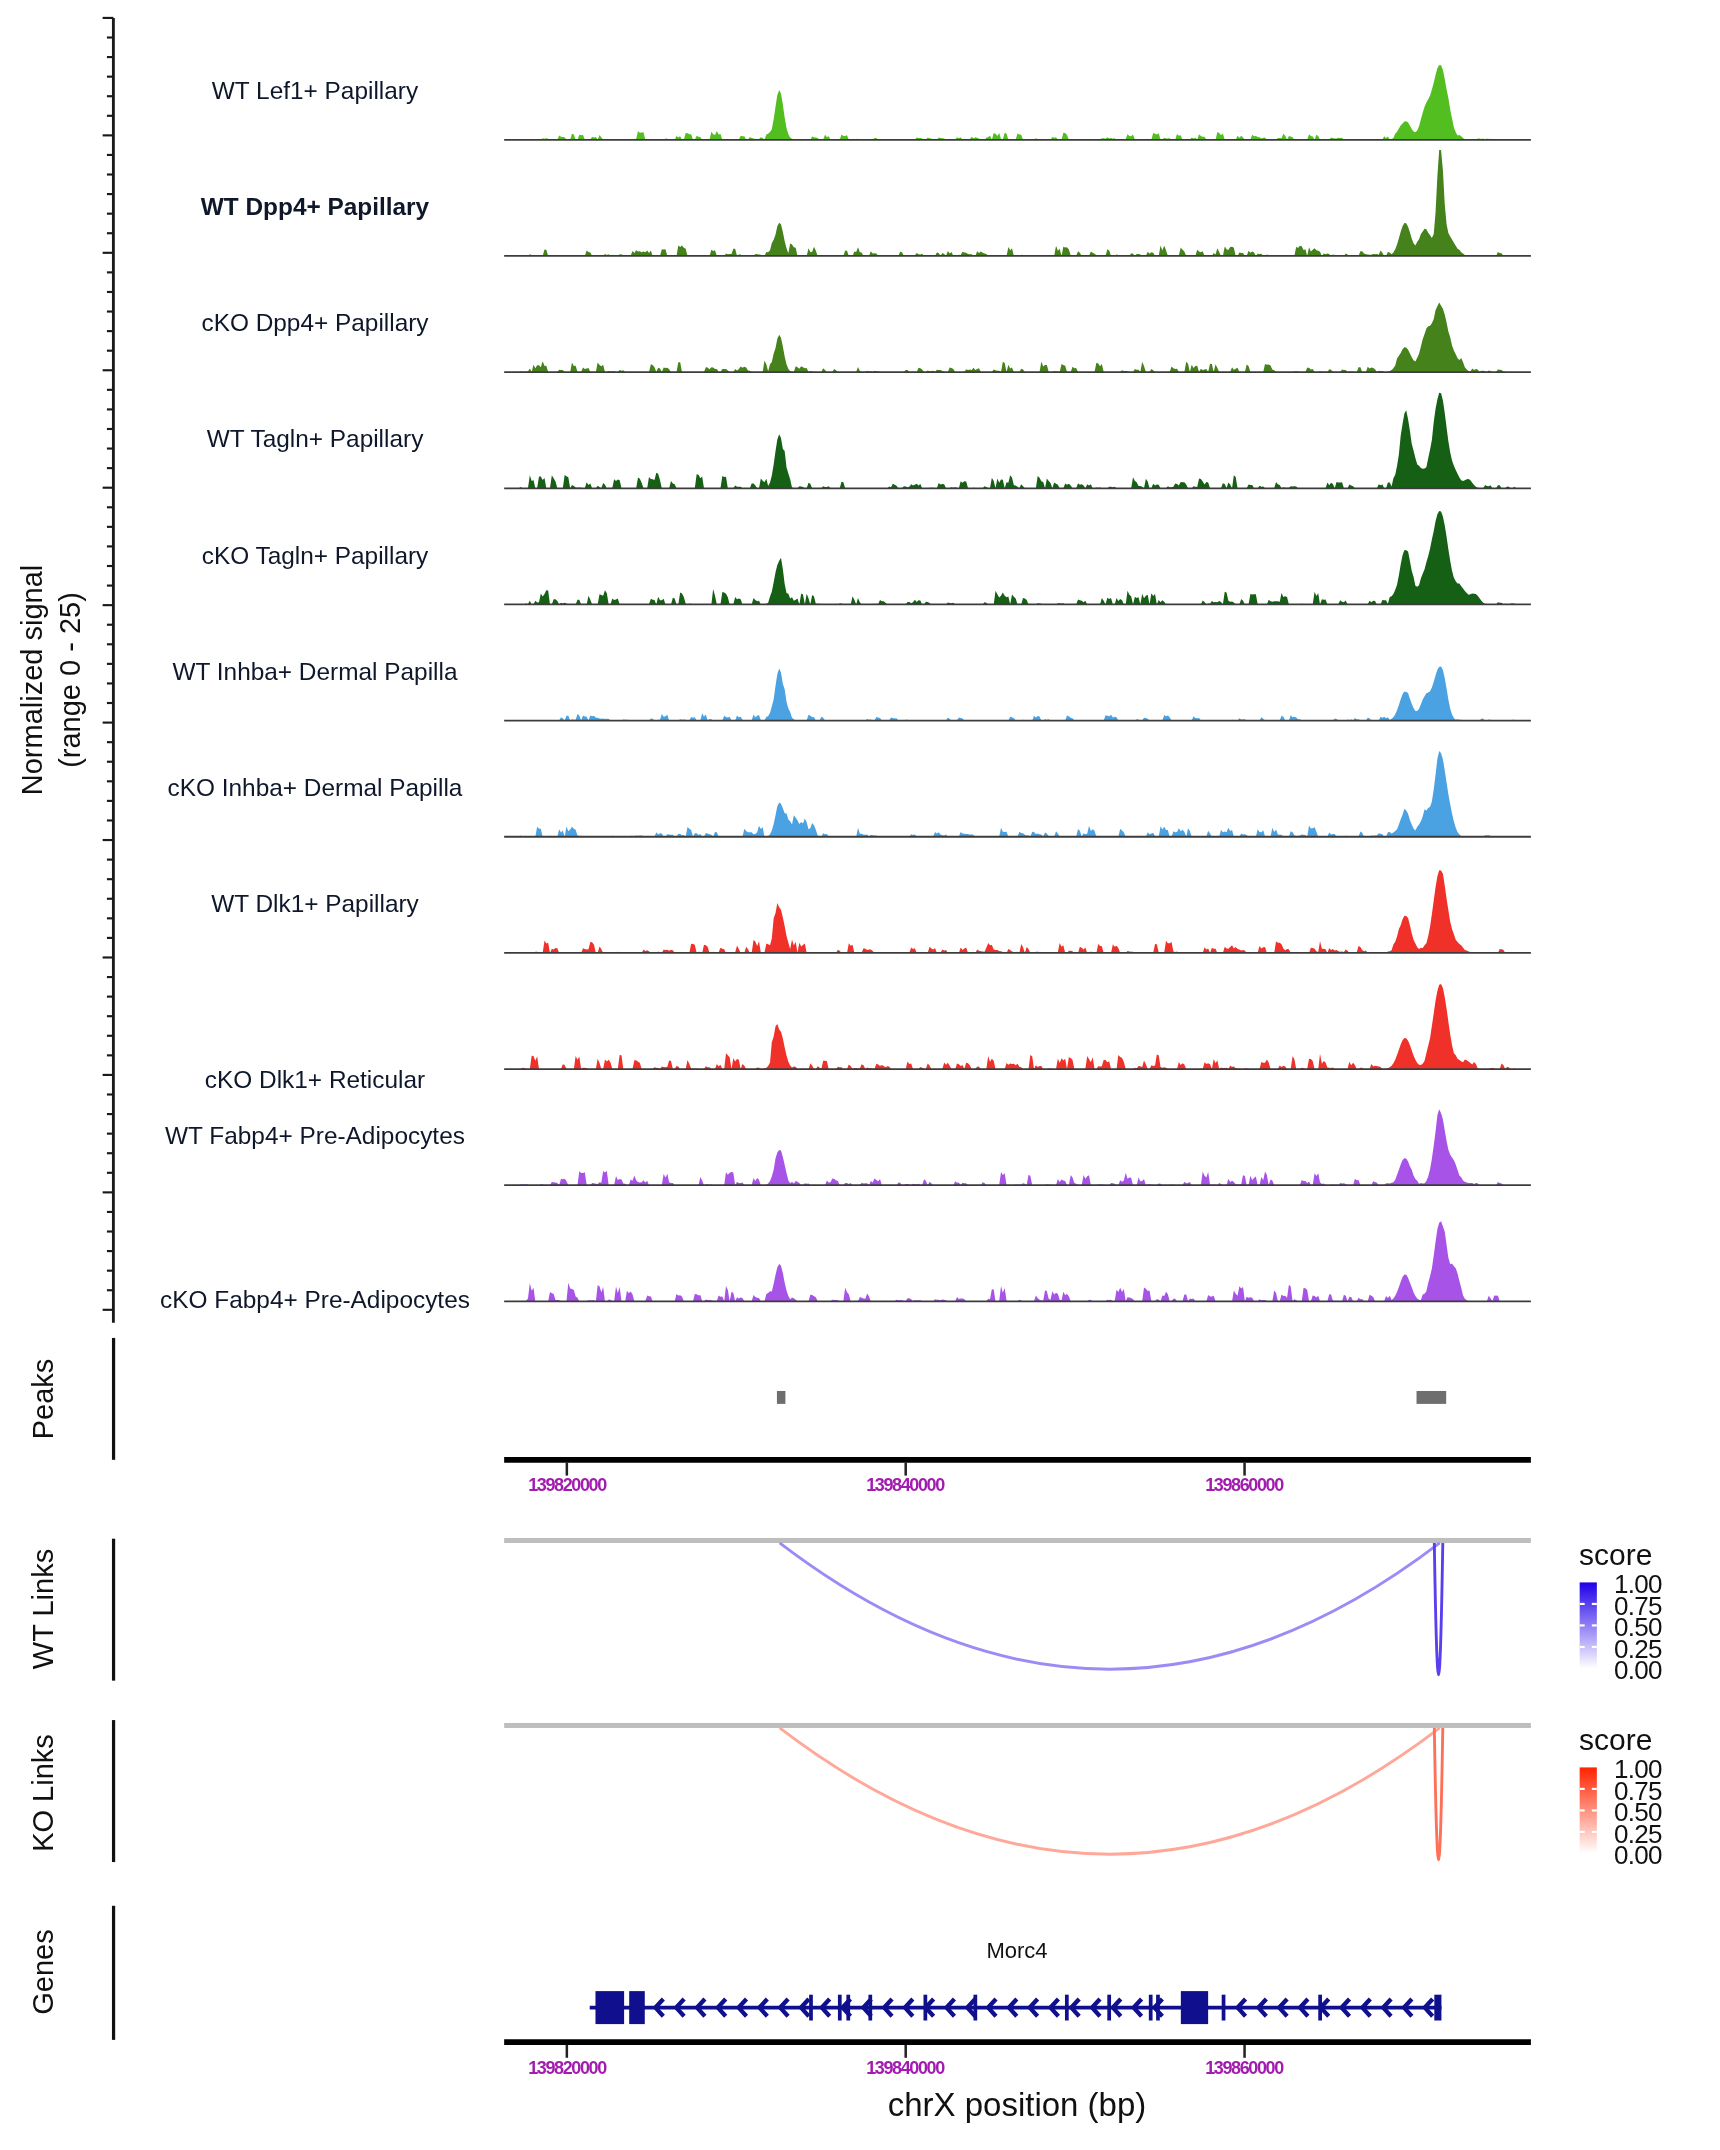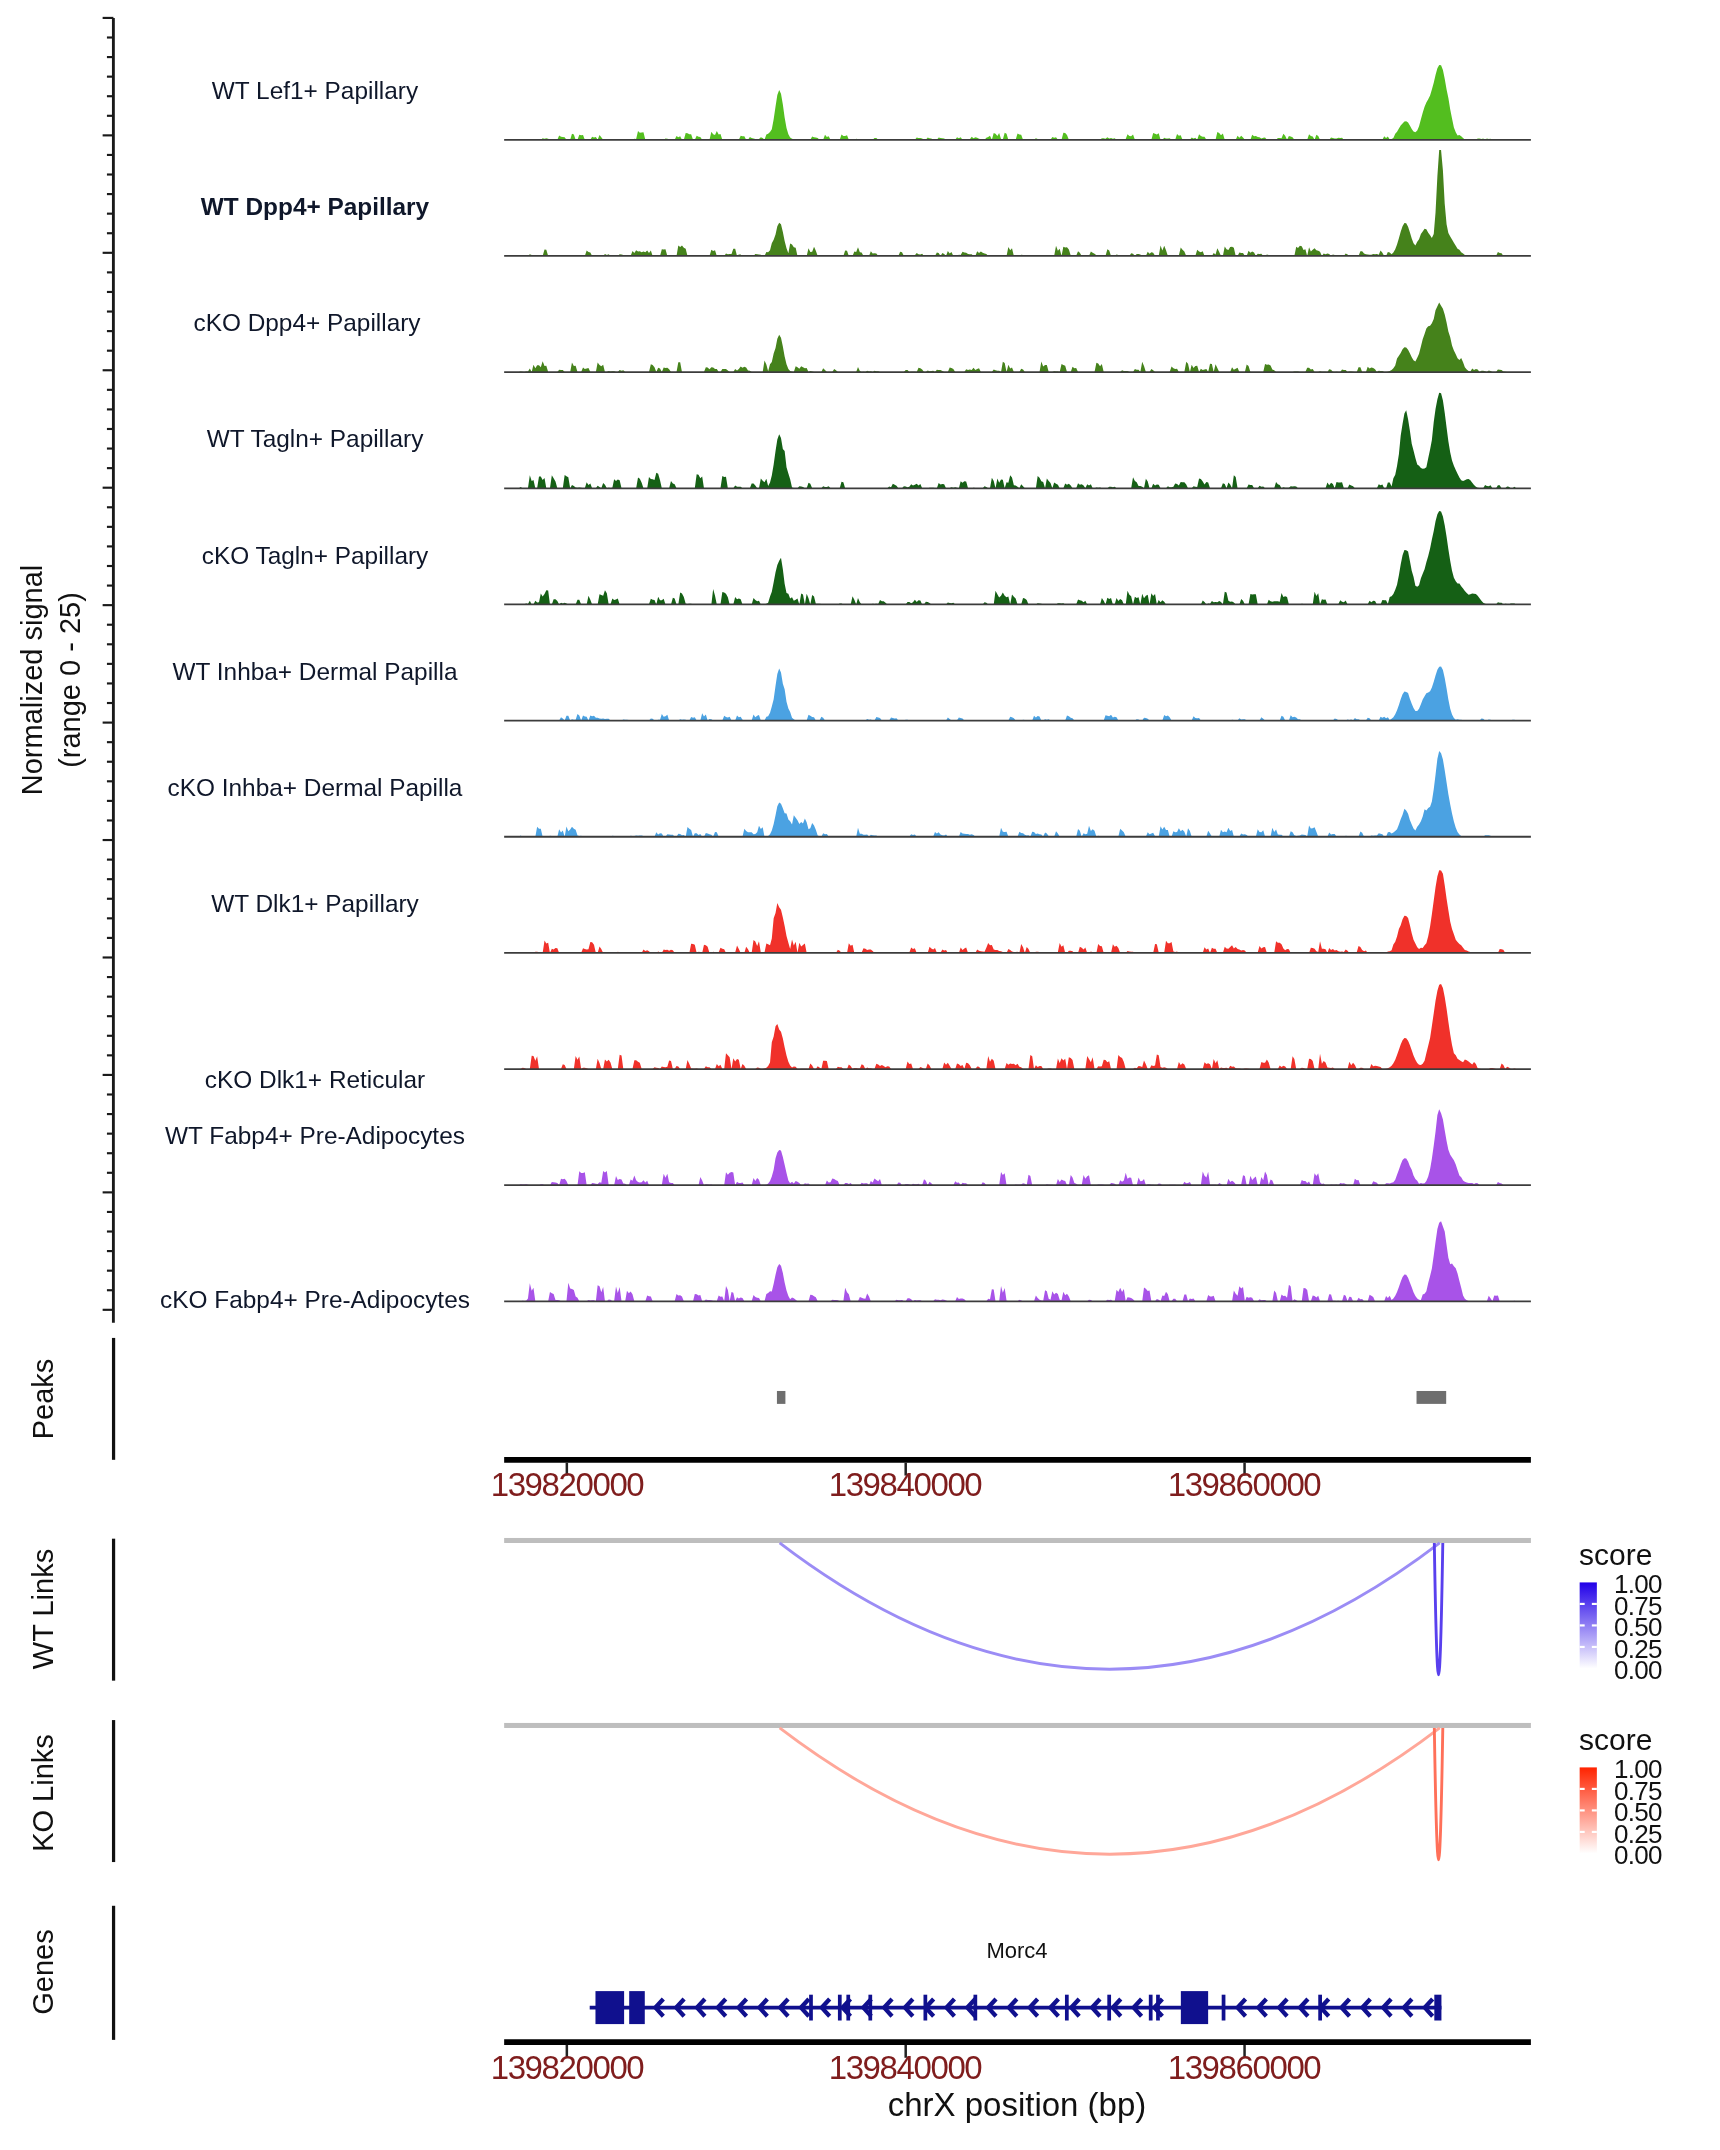--- a/index.html
+++ b/index.html
@@ -1,21 +1,21 @@
 <!DOCTYPE html>
 <html style="font-size:11.5px"><head>
 <meta charset="utf-8">
 <style>
   html,body{margin:0;padding:0;background:#ffffff;}
   body{width:1721px;height:2151px;font-family:"Liberation Sans",sans-serif;}
   .fig{position:relative;width:1721px;height:2151px;overflow:hidden;background:#fff;}
   svg{position:absolute;left:0;top:0;}
   .overlay{position:absolute;left:0;top:0;width:1721px;height:2151px;pointer-events:none;}
   .track-label{position:absolute;transform:translate(-50%,-50%);font-size:24.4px;color:#0f172a;white-space:nowrap;}
-  .tick-label{position:absolute;transform:translate(-50%,-50%);font-size:33px;color:#7f1d1d;letter-spacing:-1.4px;white-space:nowrap;}
+  .tick-label{position:absolute;transform:translate(-50%,-50%);font-size:18px;color:#a21caf;letter-spacing:-1.4px;white-space:nowrap;font-weight:bold;}
   .rot{position:absolute;transform:translate(-50%,-50%) rotate(-90deg);font-size:29px;color:#111;white-space:nowrap;}
   .ylab{position:absolute;left:52px;top:680px;transform:translate(-50%,-50%) rotate(-90deg);transform-origin:center;
         font-size:29px;color:#111;text-align:center;line-height:1.3;white-space:nowrap;}
   .xlab{position:absolute;left:1017px;top:2105px;transform:translate(-50%,-50%);font-size:33px;color:#111;white-space:nowrap;}
   .legend-title{position:absolute;left:1579px;transform:translate(0,-50%);font-size:30px;color:#111;text-align:center;}
   .legend-tick{position:absolute;left:1614px;transform:translate(0,-50%);font-size:26px;color:#111;letter-spacing:-0.7px;}
   .gene-name{position:absolute;left:1017px;top:1951px;transform:translate(-50%,-50%);font-size:22px;color:#111;}
 </style>
 </head>
 <body>
@@ -250,21 +250,21 @@
 
   <div class="overlay">
     <div class="ylab">
       <div>Normalized signal</div>
       <div>(range 0 - 25)</div>
     </div>
 
     <div id="track-labels">
         <div class="track-label" style="left: 315px; top: 91px;">WT Lef1+ Papillary</div>
         <div class="track-label" style="left: 315px; top: 207px; font-weight: bold;">WT Dpp4+ Papillary</div>
-        <div class="track-label" style="left: 307px; top: 323px;">cKO Dpp4+ Papillary</div>
+        <div class="track-label" style="left: 315px; top: 323px;">cKO Dpp4+ Papillary</div>
         <div class="track-label" style="left: 315px; top: 439px;">WT Tagln+ Papillary</div>
         <div class="track-label" style="left: 315px; top: 556px;">cKO Tagln+ Papillary</div>
         <div class="track-label" style="left: 315px; top: 672px;">WT Inhba+ Dermal Papilla</div>
         <div class="track-label" style="left: 315px; top: 788px;">cKO Inhba+ Dermal Papilla</div>
         <div class="track-label" style="left: 315px; top: 904px;">WT Dlk1+ Papillary</div>
         <div class="track-label" style="left: 315px; top: 1080px;">cKO Dlk1+ Reticular</div>
         <div class="track-label" style="left: 315px; top: 1136px;">WT Fabp4+ Pre-Adipocytes</div>
         <div class="track-label" style="left: 315px; top: 1300px;">cKO Fabp4+ Pre-Adipocytes</div>
       </div>
 

